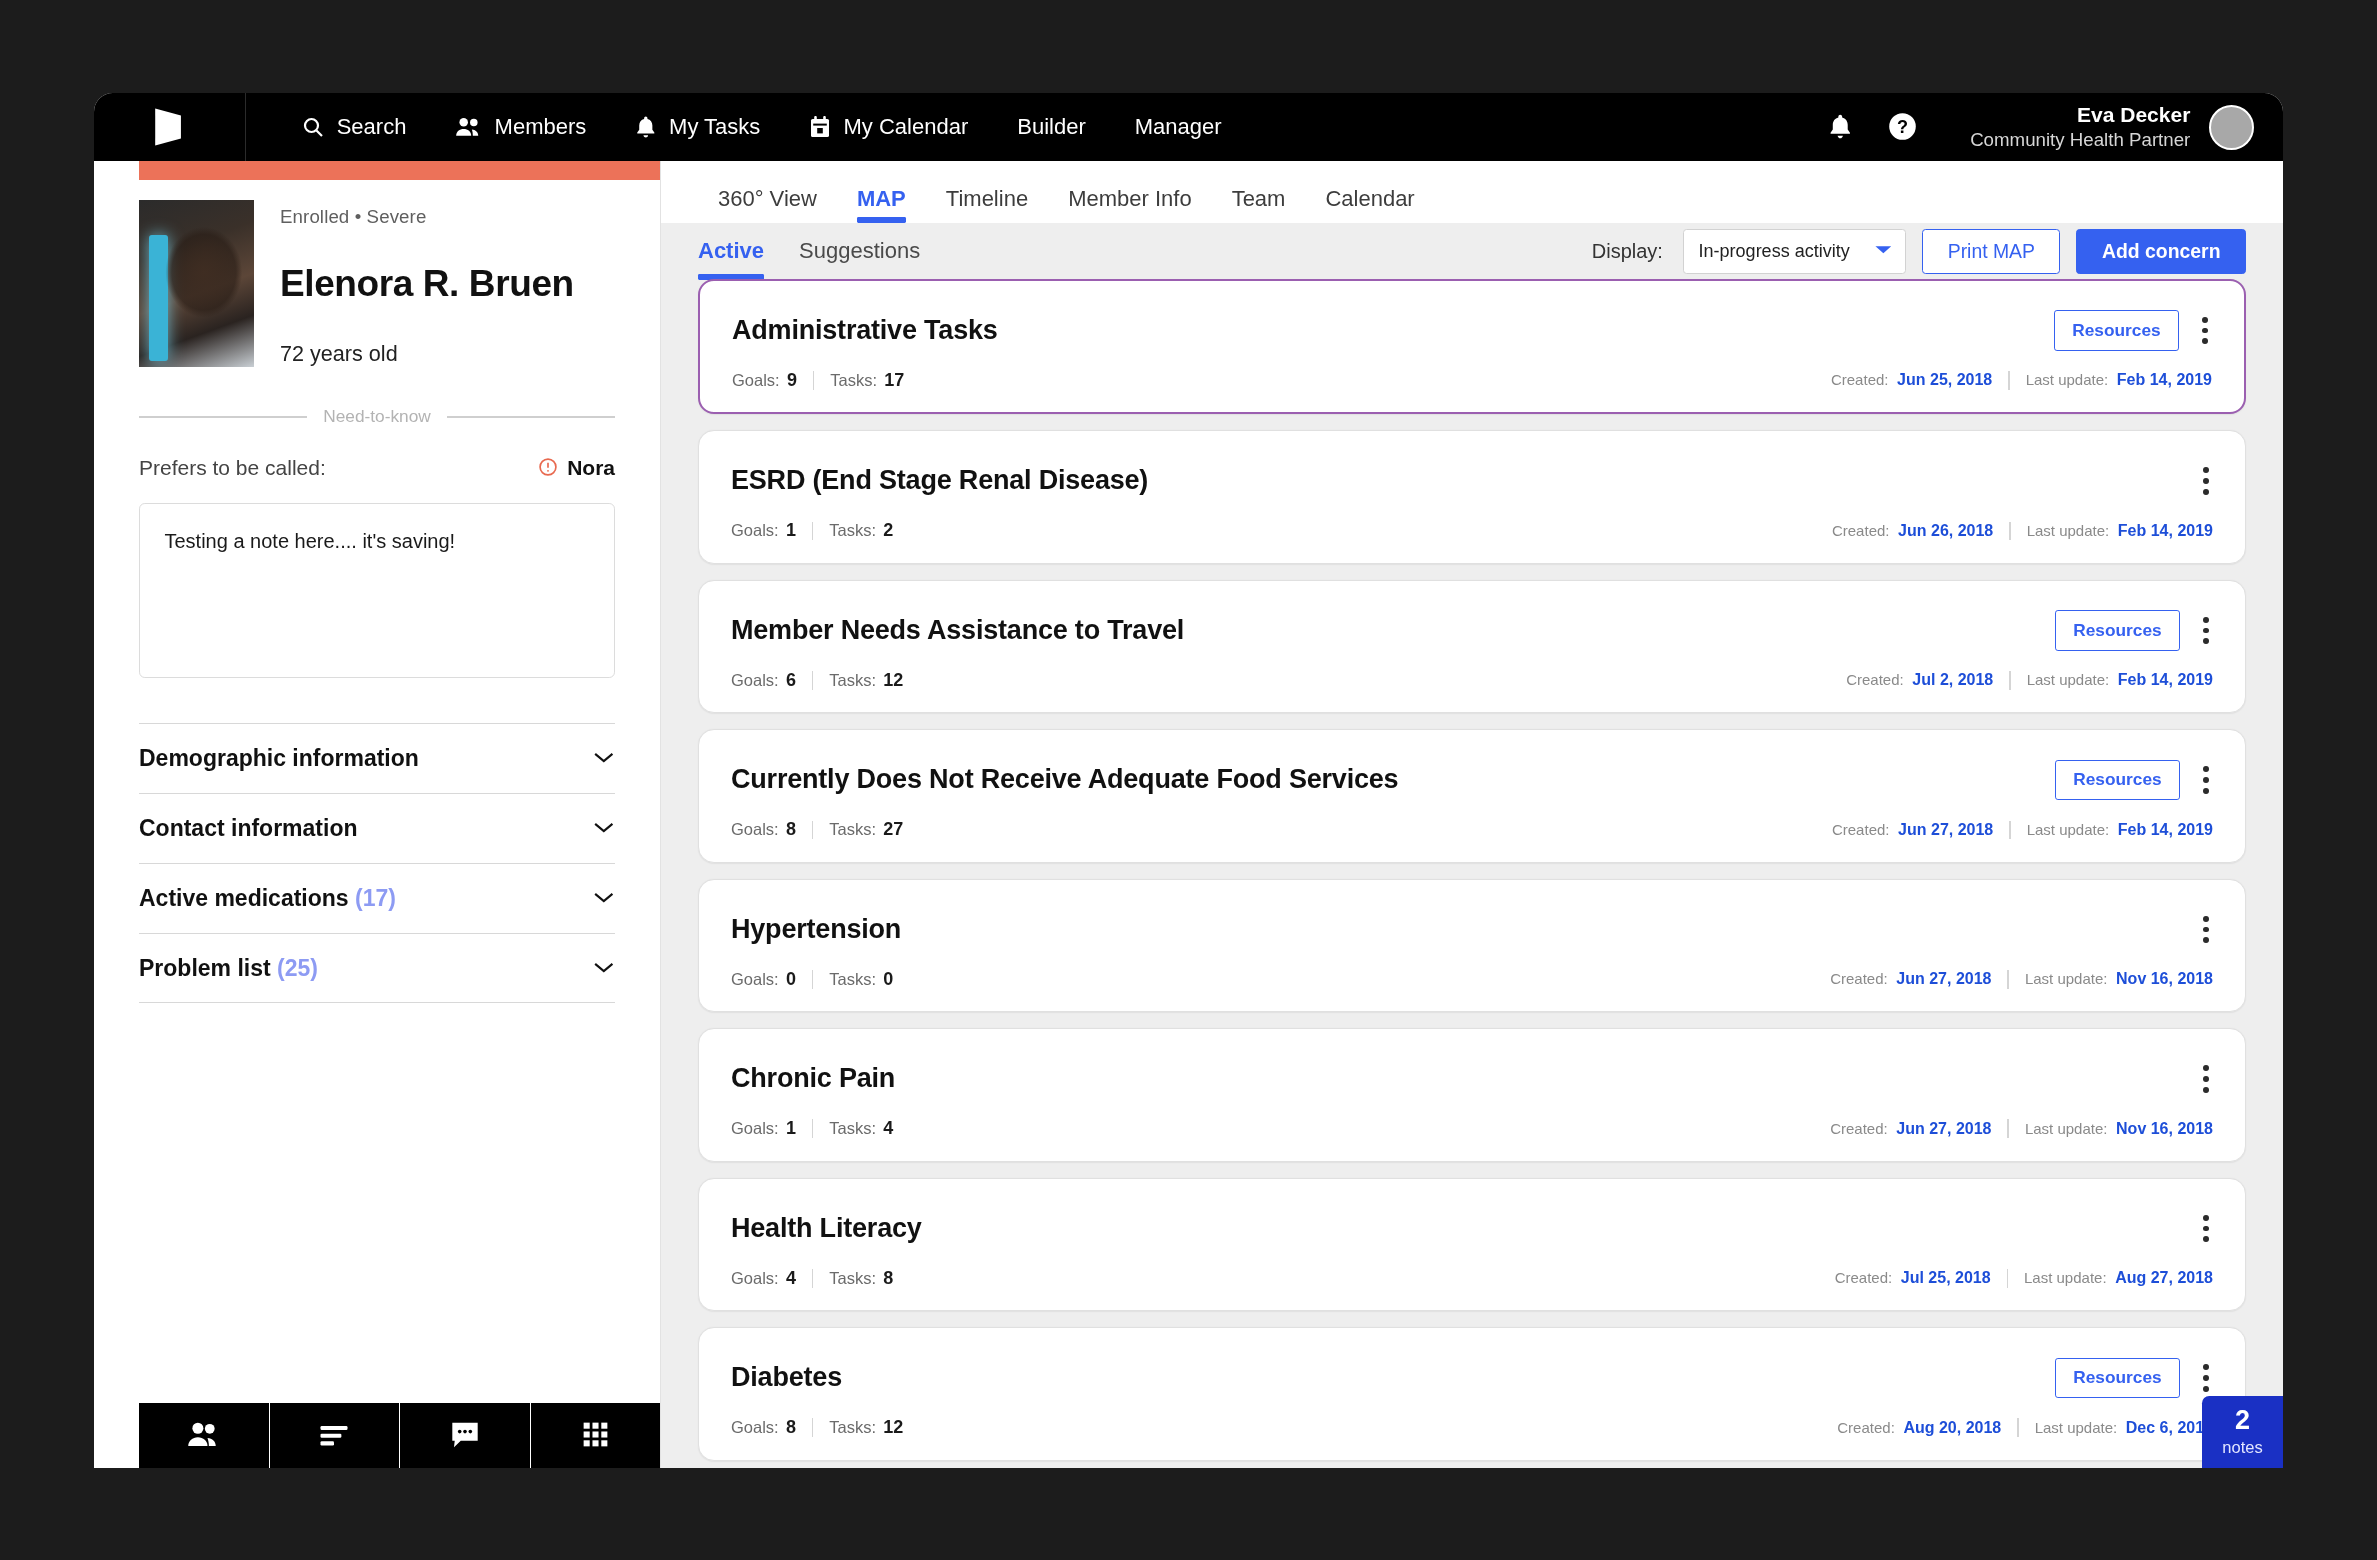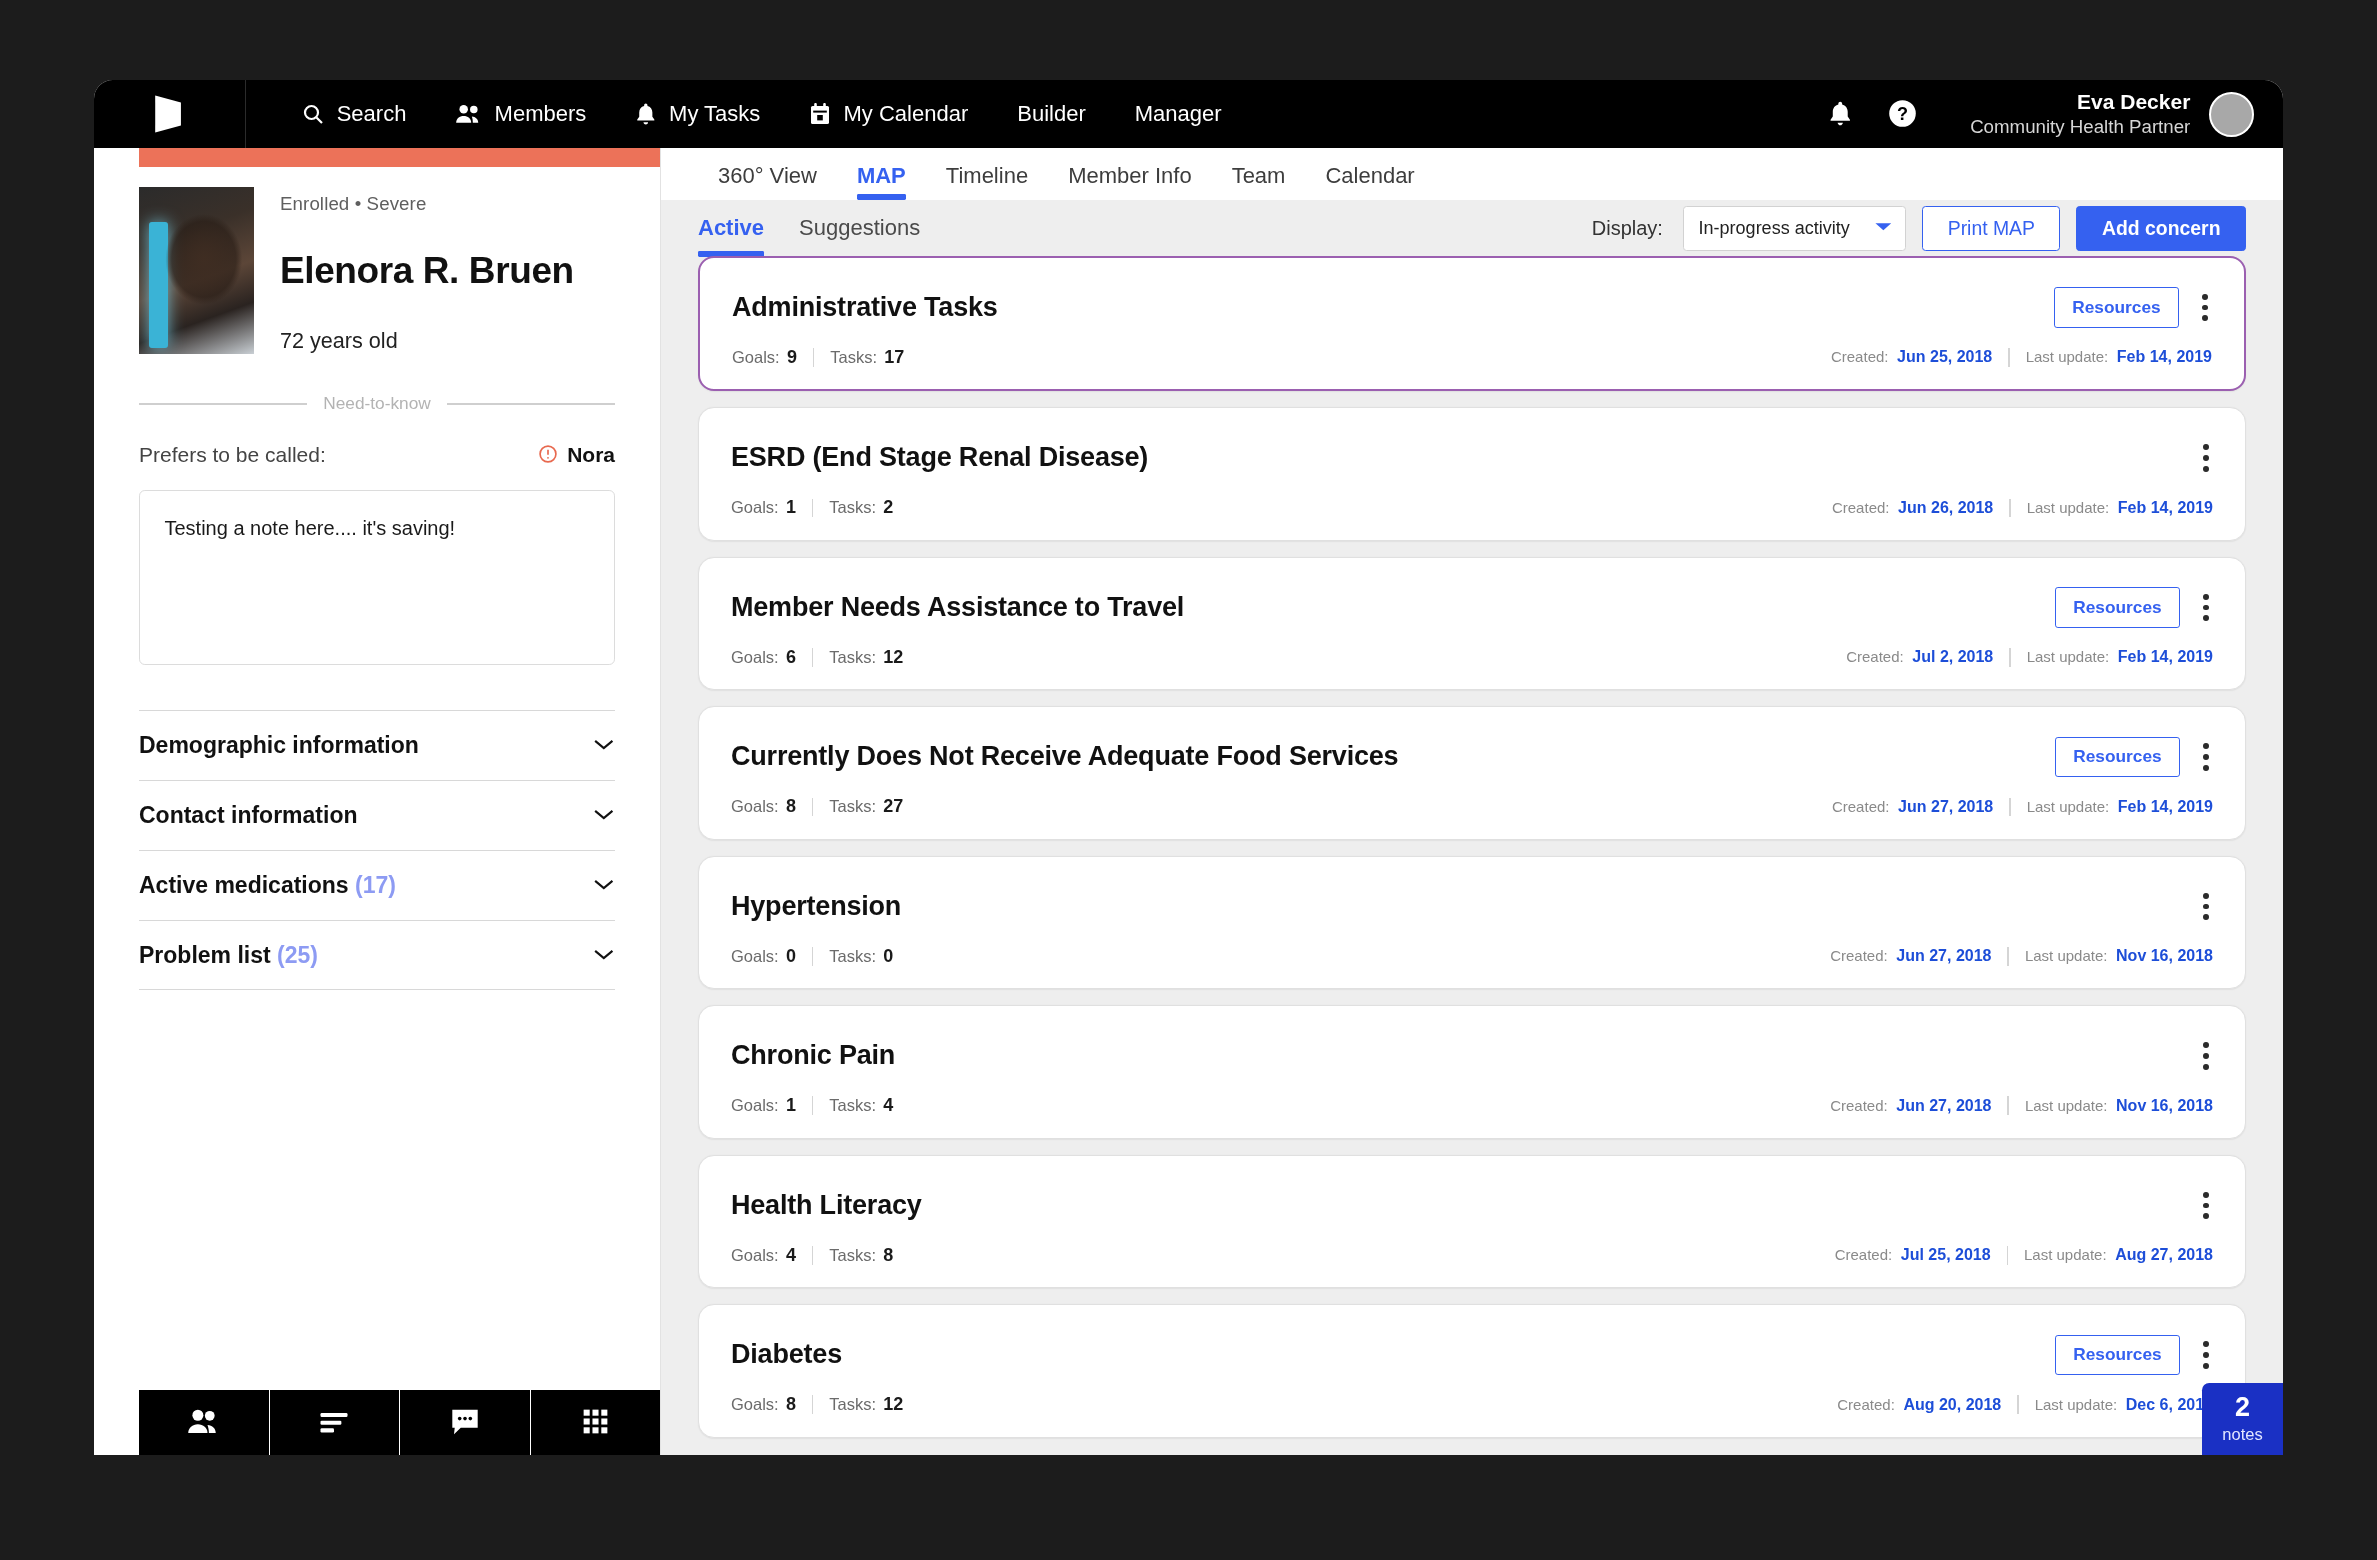--- a/index.html
+++ b/index.html
@@ -6,21 +6,21 @@
   html, body {
     width: 2377px; height: 1561px;
     background: #1c1c1c;
     font-family: "Liberation Sans", sans-serif;
     overflow: hidden;
   }
 
   
   #app-window {
     position: absolute;
-    left: 94px; top: 80px;
+    left: 94px; top: 93px;
     width: 2189px; height: 1375px;
     background: #ffffff;
     border-radius: 18.7px 18.7px 0 0;
     overflow: hidden;
     display: flex;
     flex-direction: column;
   }
 
   
   #top-nav {
@@ -160,21 +160,21 @@
     cursor: pointer;
   }
   .bb-btn:last-child { border-right: none; }
 
   
   #main {
     flex: 1 1 auto; display: flex; flex-direction: column; min-width: 0;
     background: #eeeeee; position: relative;
   }
   #tabbar {
-    background: #ffffff; height: 52px;
+    background: #ffffff; height: 62px;
     display: flex; align-items: flex-end; gap: 0; padding-left: 37px;
     flex: 0 0 auto;
   }
   .tab {
     font-size: 22px; color: #3d3d3d; padding: 0 20px 11.5px 20px;
     cursor: pointer; position: relative; white-space: nowrap;
   }
   .tab.active { color: #3561f0; font-weight: bold; }
   .tab.active::after {
     content:""; position:absolute; left:20px; right:20px; bottom: 0;

